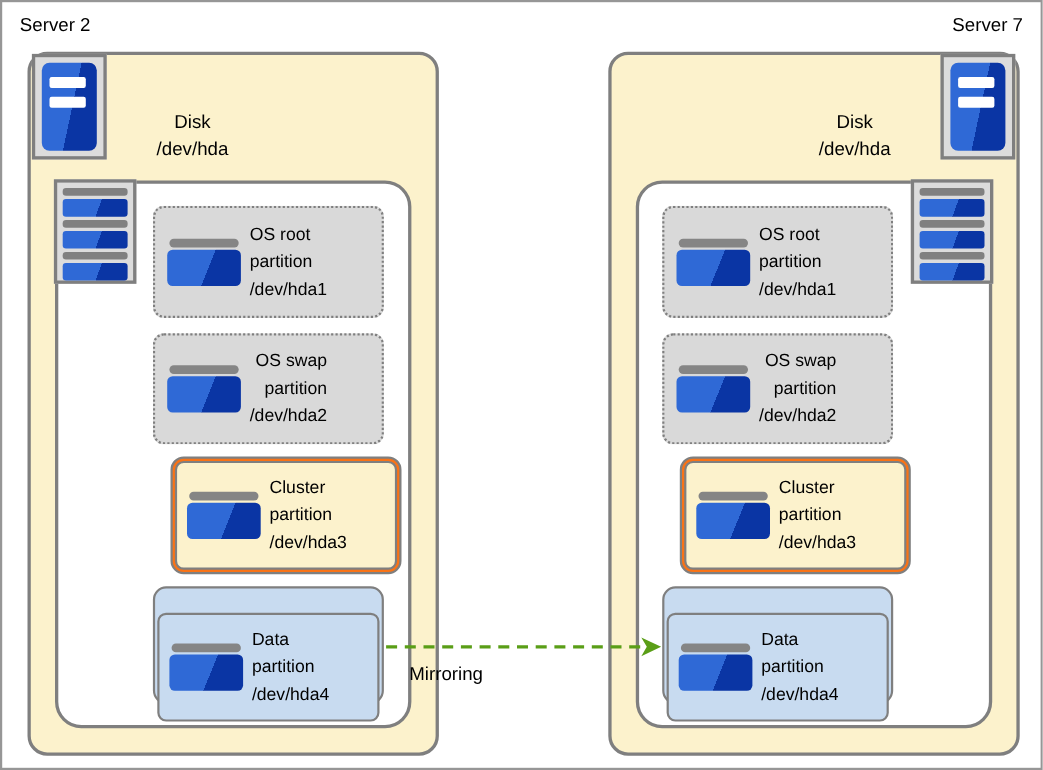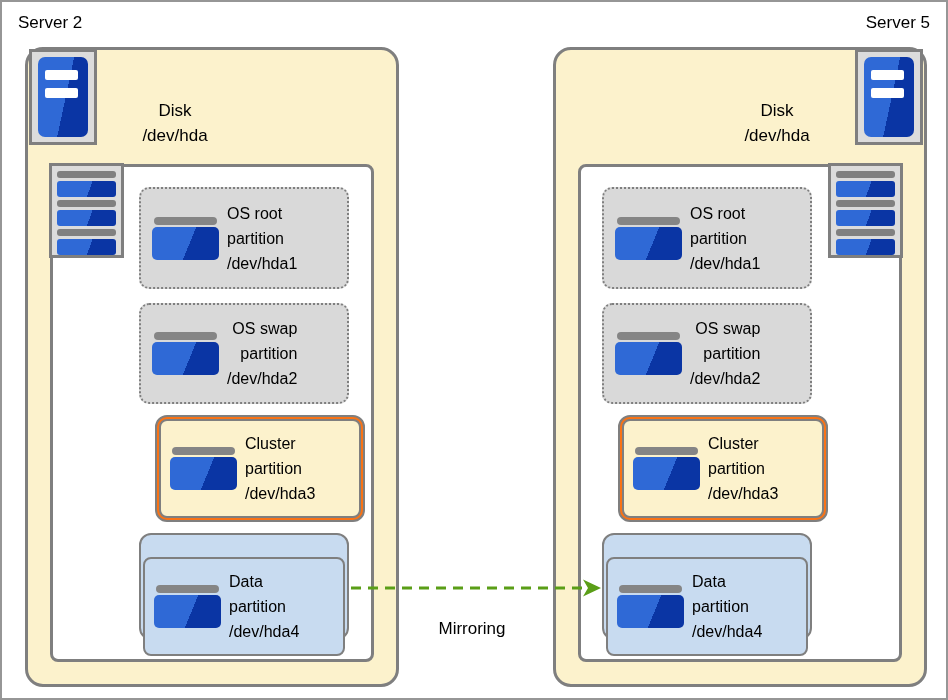--- a/index.html
+++ b/index.html
@@ -41,21 +41,21 @@
 
   .disk-label{
     position:absolute; top:48px; width:220px; text-align:center;
     font-size:17px; line-height:25px;
   }
   .s1 .disk-label{ left:37px; }
   .s2 .disk-label{ left:111px; }
 
   .disk-box{
     position:absolute; left:22px; top:114px; width:324px; height:498px;
-    background:#fff; border:3px solid #7F7F7F; border-radius:8px;
+    background:#fff; border:3px solid #7F7F7F; border-radius:24px;
   }
 
   
   .diskstack-icon{
     position:absolute; top:-4px; width:75px; height:95px;
     background:#DCDCDC; border:3px solid #7F7F7F; padding:5px;
   }
   .s1 .diskstack-icon{ left:-4px; }
   .s2 .diskstack-icon{ right:-4px; }
   .platter-sep{ height:7px; border-radius:3px; background:#808080; margin-bottom:3px; }
@@ -91,31 +91,31 @@
   .part-icon{ width:67px; flex:0 0 67px; }
   .part-icon .lid{ height:8px; border-radius:4px; background:#858585; margin:0 2px 2px 2px; }
   .part-icon .body{ height:33px; border-radius:5px;
     background:linear-gradient(112deg, #2F69D6 55%, #0A35A4 55%); }
 
   .part-text{ font-size:16px; line-height:25px; }
 
   
   .arrow-svg{ position:absolute; left:0; top:0; width:948px; height:700px; pointer-events:none; }
   .arrow-label{
-    position:absolute; left:370px; top:616px; width:200px; text-align:center;
+    position:absolute; left:370px; top:600px; width:200px; text-align:left;
     font-size:17px; line-height:22px;
   }
 </style>
 </head>
 <body>
 
 <div class="page">
 
   <div class="server-label s1">Server 2</div>
-  <div class="server-label s2">Server 5</div>
+  <div class="server-label s2">Server 7</div>
 
   <div class="server-box s1">
     <div class="server-icon">
       <div class="tower">
         <div class="bar b1"></div>
         <div class="bar b2"></div>
       </div>
     </div>
 
     <div class="disk-label">

